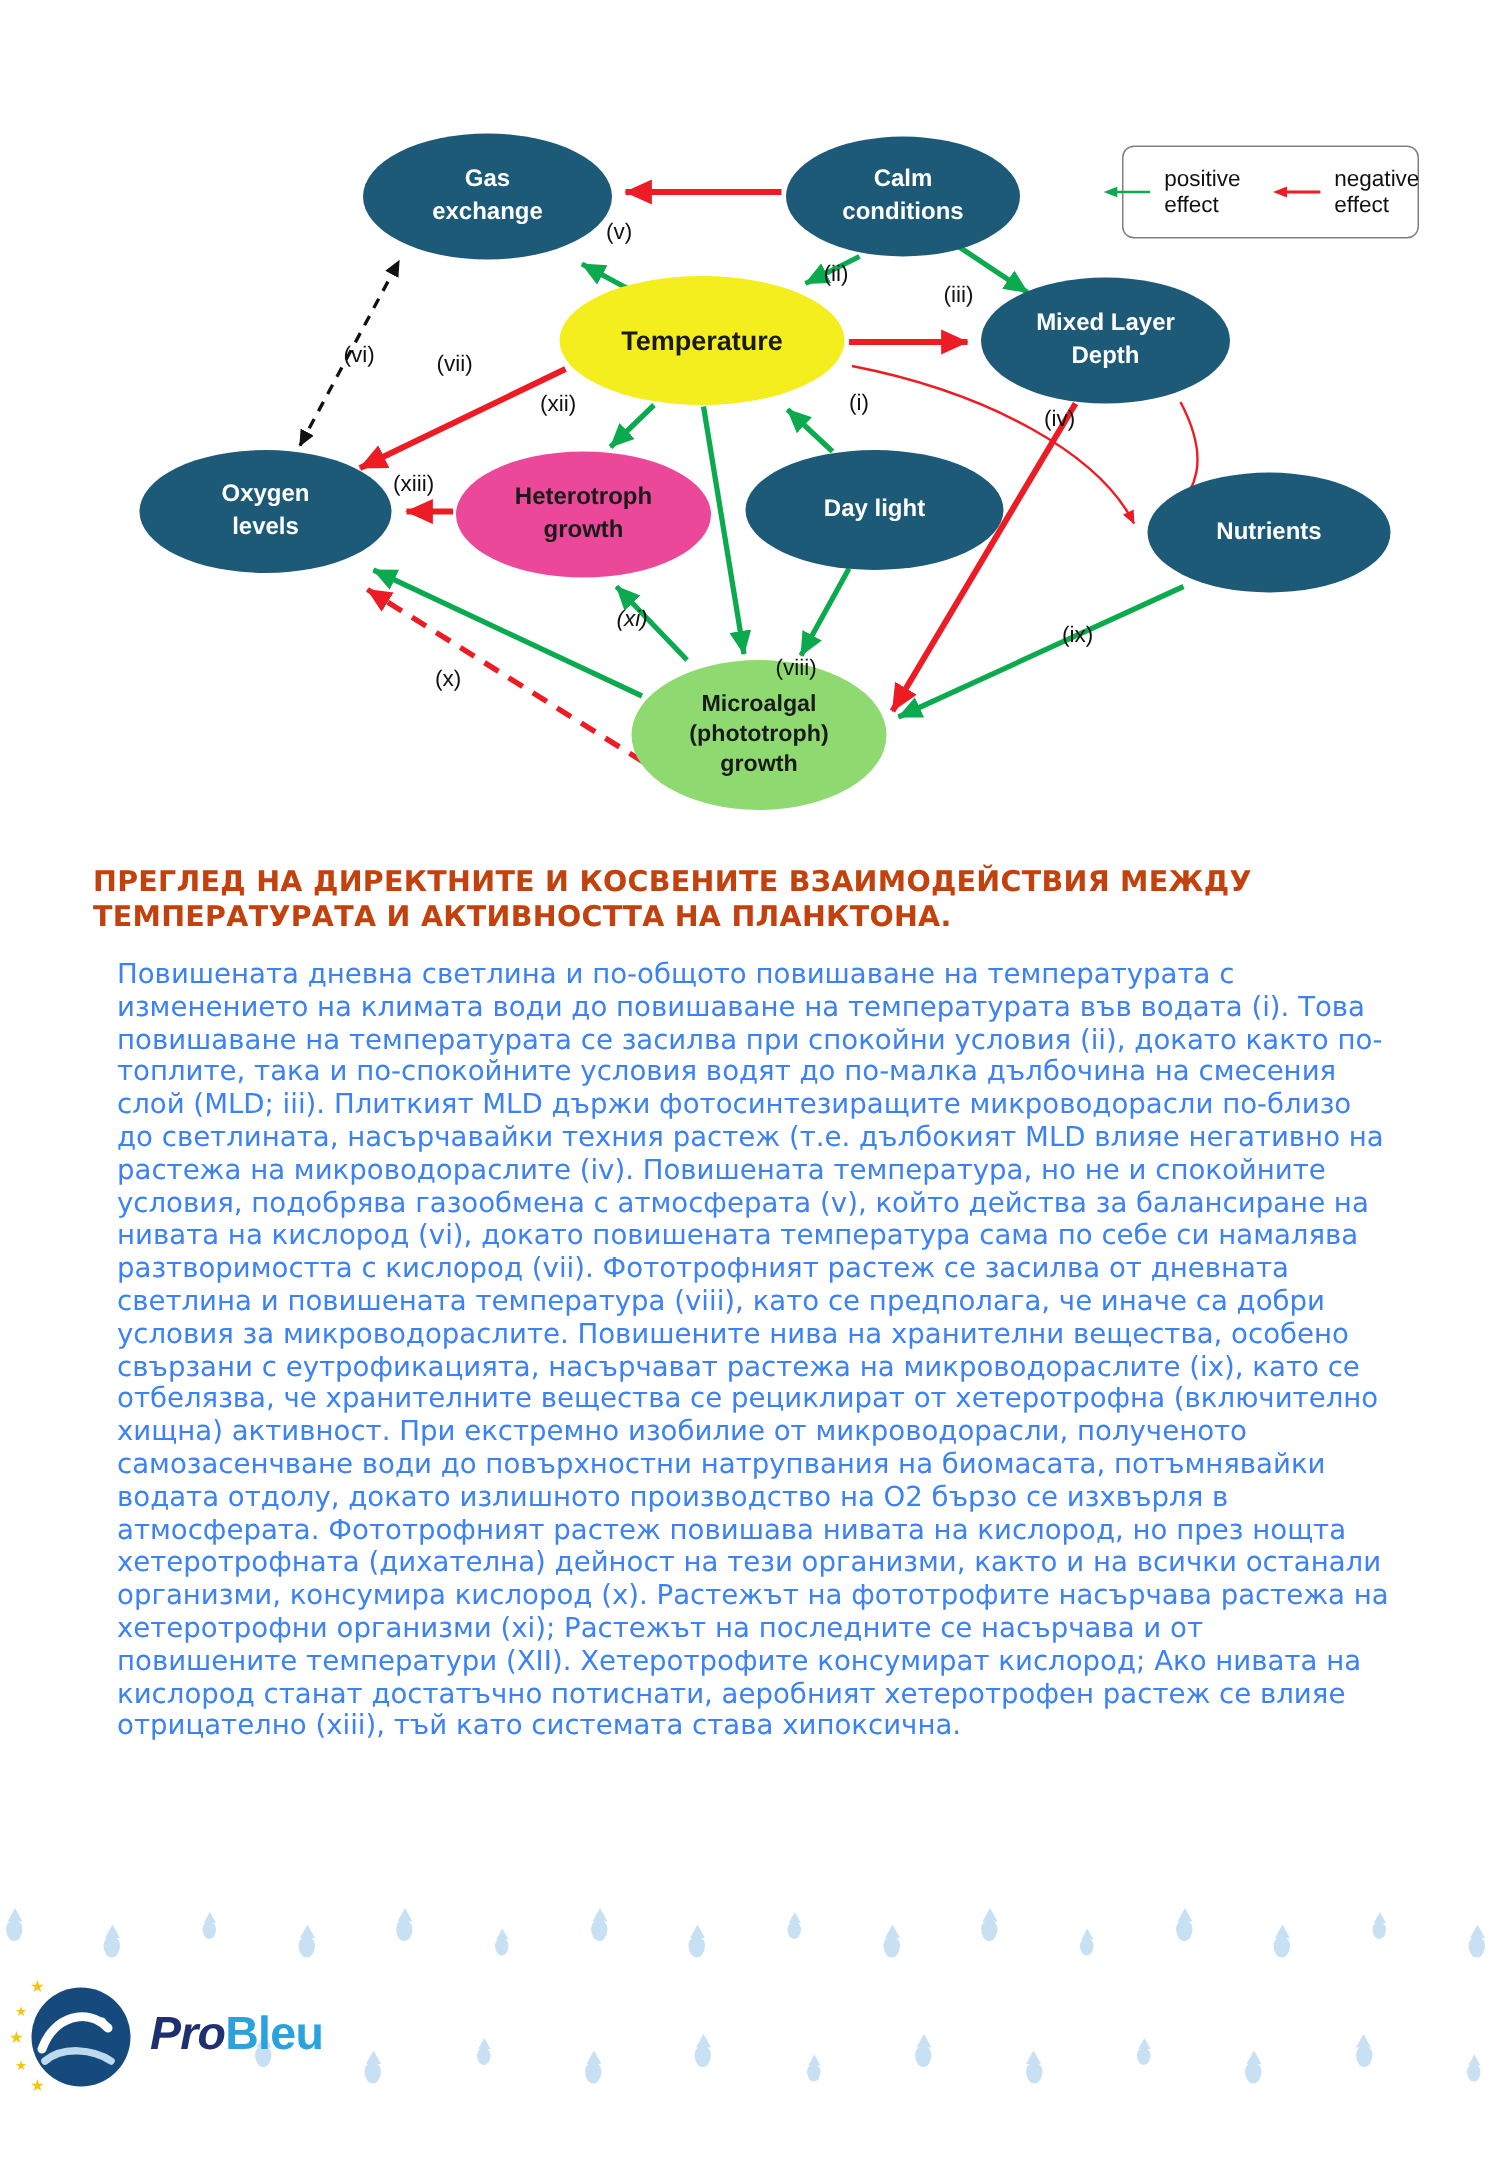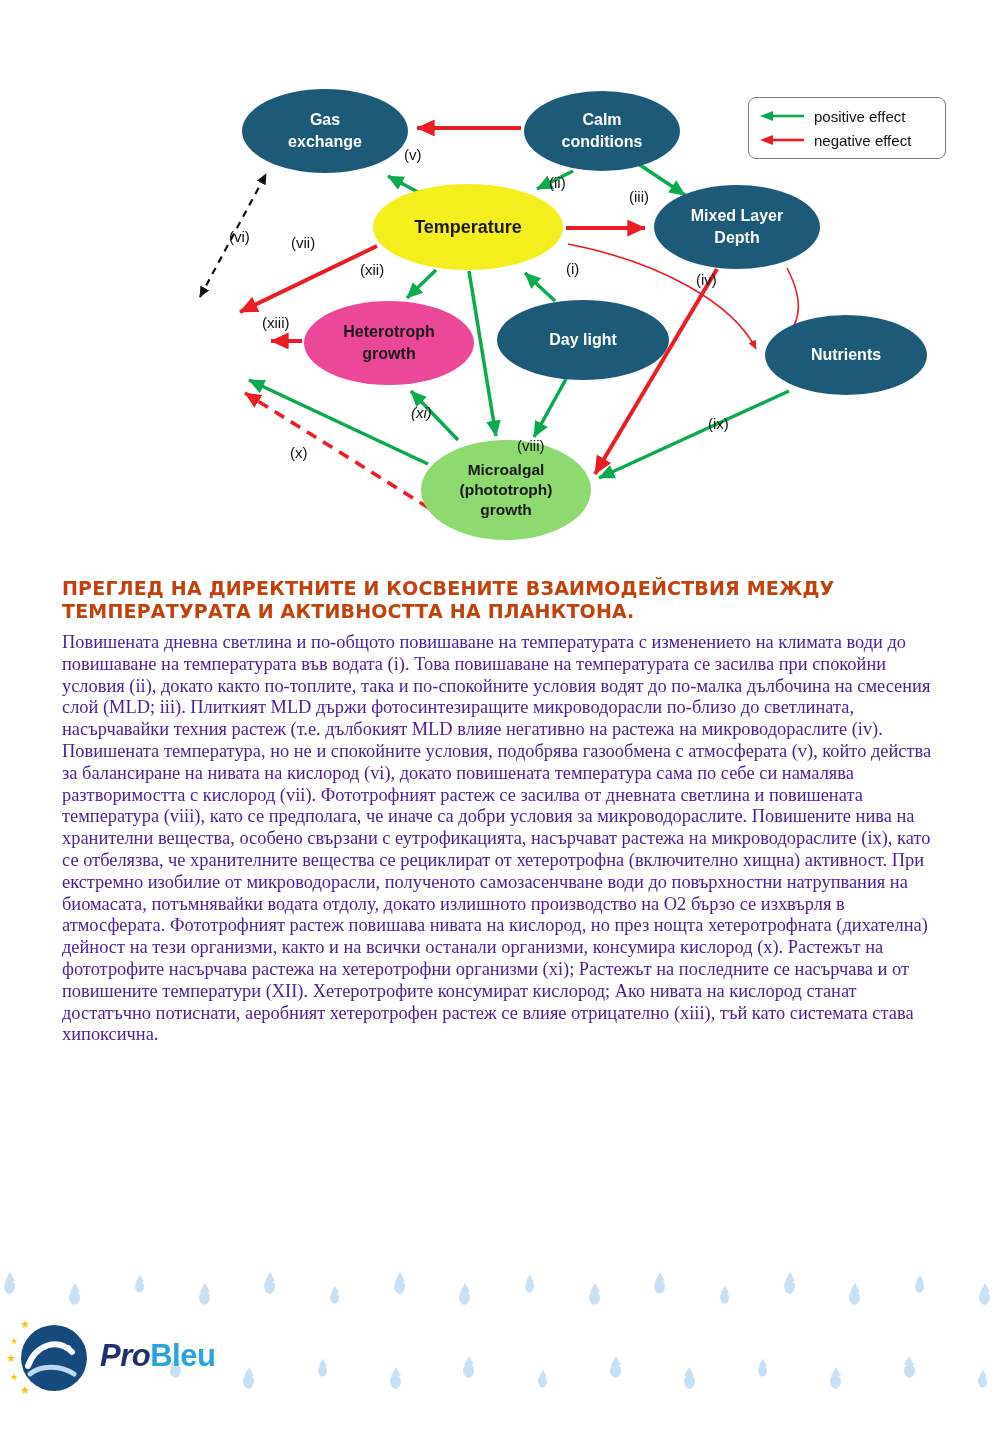--- a/index.html
+++ b/index.html
@@ -12,30 +12,30 @@
   .node{position:absolute;border-radius:50%;display:flex;align-items:center;justify-content:center;
         text-align:center;z-index:2;font-family:"Liberation Sans",sans-serif;}
   .node > span{white-space:pre-line;display:block;}
   .node-teal{background:#1c5a78;color:#fff;font-size:16px;font-weight:600;line-height:1.35;}
   .node-yellow{background:#f4ee1e;color:#1a1a1a;font-size:18px;font-weight:600;}
   .node-pink{background:#ec4899;color:#1a1a1a;font-size:16px;font-weight:700;line-height:1.35;}
   .node-green{background:#8fd971;color:#1a1a1a;font-size:15.5px;font-weight:600;line-height:1.3;}
   .elabel{position:absolute;font-size:15px;color:#111;z-index:3;font-family:"Liberation Sans",sans-serif;}
 
   .legend{position:absolute;left:748px;top:97px;width:198px;height:62px;border:1.5px solid #808080;
-          border-radius:8px;background:#fff;display:flex;flex-direction:column;justify-content:center;
+          border-radius:8px;background:#fff;display:flex;flex-direction:row;justify-content:center;
           gap:7px;padding:4px 10px;box-sizing:border-box;z-index:3;}
   .legend-row{display:flex;align-items:center;gap:9px;font-size:15px;color:#111;
           font-family:"Liberation Sans",sans-serif;}
 
   
   .article{position:absolute;left:62px;top:577px;width:880px;z-index:2;}
   .article h2{margin:0 0 9px 0;font-size:19px;line-height:23px;color:#c2410c;
               white-space:pre-line;letter-spacing:.2px;}
-  .article p{margin:0;font-size:18.4px;line-height:21.8px;color:#4c1d95;font-family:Liberation Serif, serif;}
+  .article p{margin:16px;font-size:18.4px;line-height:21.8px;color:#3b82f6;}
 
   
   .logo{position:absolute;left:6px;top:1314px;display:flex;align-items:center;gap:2px;z-index:4;}
   .brand{font-size:31px;font-weight:bold;letter-spacing:-.5px;font-family:"Liberation Sans",sans-serif;}
   .brand-pro{color:#1e3070;font-style:italic;}
   .brand-bleu{color:#2aa3dc;}
 
   .drops-row{position:absolute;display:flex;justify-content:space-between;z-index:0;}
   .drops-row-1{left:4px;top:1280px;width:986px;}
   .drops-row-2{left:170px;top:1364px;width:818px;}
@@ -100,20 +100,24 @@
       <span>Calm
 conditions</span>
     </div>
     <div class="node node-yellow" style="left:373px;top:184px;width:190px;height:86px;">
       <span>Temperature</span>
     </div>
     <div class="node node-teal" style="left:654px;top:185px;width:166px;height:84px;">
       <span>Mixed Layer
 Depth</span>
     </div>
+    <div class="node node-teal" style="left:93px;top:300px;width:168px;height:82px;">
+      <span>Oxygen
+levels</span>
+    </div>
     <div class="node node-pink" style="left:304px;top:301px;width:170px;height:84px;">
       <span>Heterotroph
 growth</span>
     </div>
     <div class="node node-teal" style="left:497px;top:300px;width:172px;height:80px;">
       <span>Day light</span>
     </div>
     <div class="node node-teal" style="left:765px;top:315px;width:162px;height:80px;">
       <span>Nutrients</span>
     </div>

